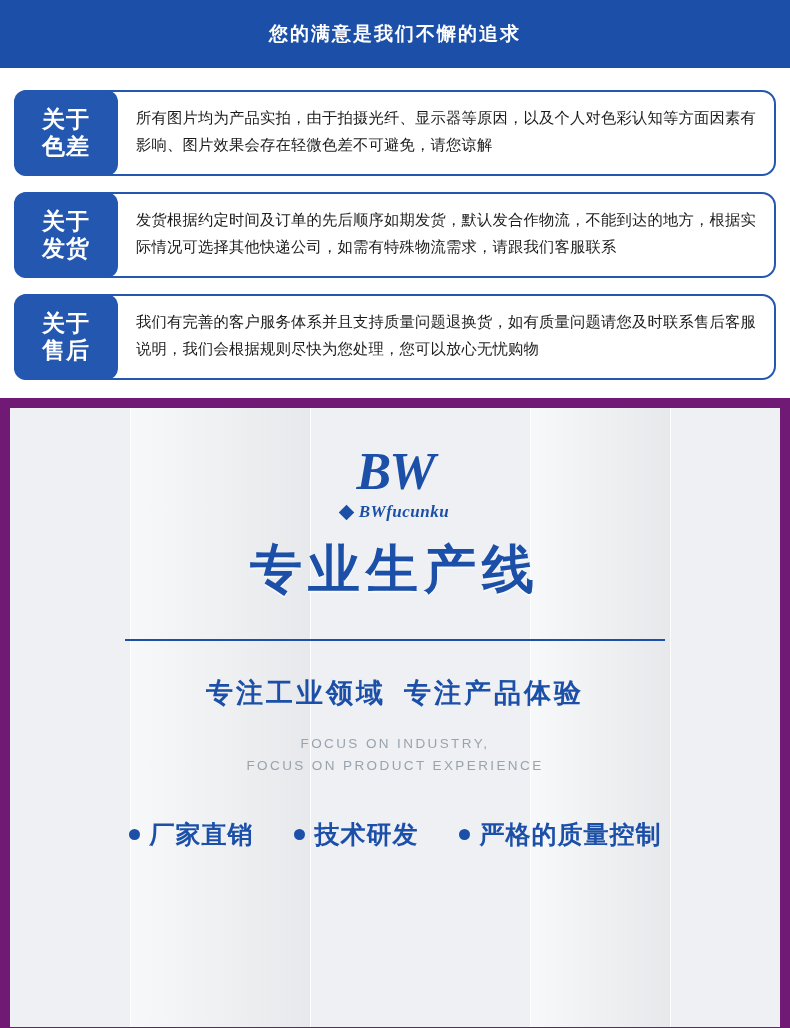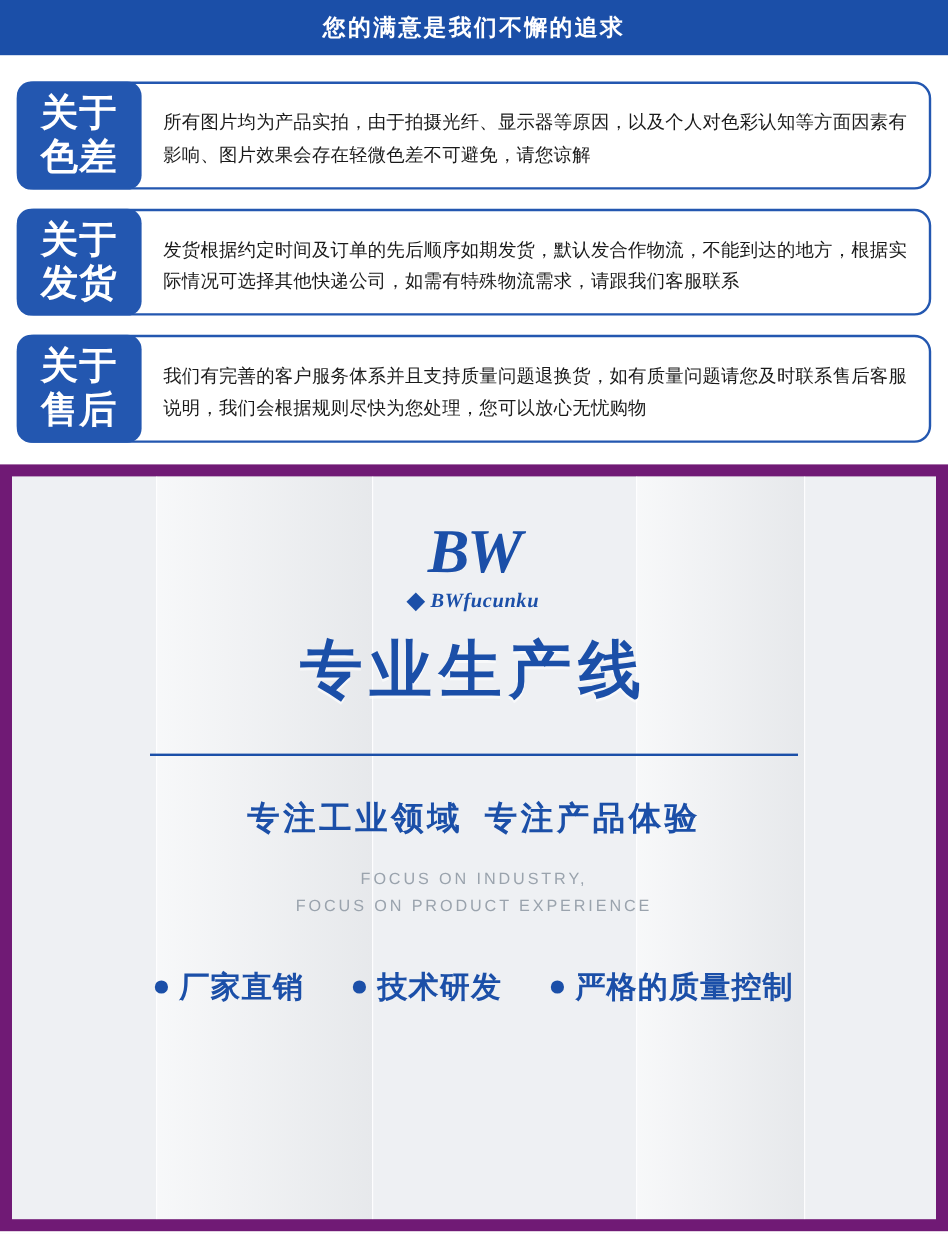--- a/index.html
+++ b/index.html
@@ -12,21 +12,21 @@
   .page {
     width: 790px;
     height: 1028px;
     position: relative;
     overflow: hidden;
   }
 
   
   .banner {
     background: #1b4fa8;
-    height: 46px;
+    height: 68px;
     display: flex;
     align-items: center;
     justify-content: center;
     text-align: right;
   }
   .banner-title {
     color: #ffffff;
     font-size: 19px;
     font-weight: bold;
     letter-spacing: 2px;
@@ -51,28 +51,28 @@
   .note-tag {
     flex: 0 0 104px;
     background: #2357b0;
     border-radius: 12px;
     margin: -2px 0 -2px -2px;
     color: #ffffff;
     display: flex;
     flex-direction: column;
     align-items: center;
     justify-content: center;
-    font-size: 31px;
+    font-size: 23px;
     font-weight: bold;
     line-height: 1.18;
     letter-spacing: 1px;
   }
   .note-body {
     flex: 1;
-    padding: 20px 16px 12px 18px;
+    padding: 10px 16px 12px 18px;
     display: flex;
     align-items: center;
   }
   .note-text {
     font-size: 15.3px;
     color: #1a1a1a;
     line-height: 1.75;
     letter-spacing: 0.2px;
   }
 

